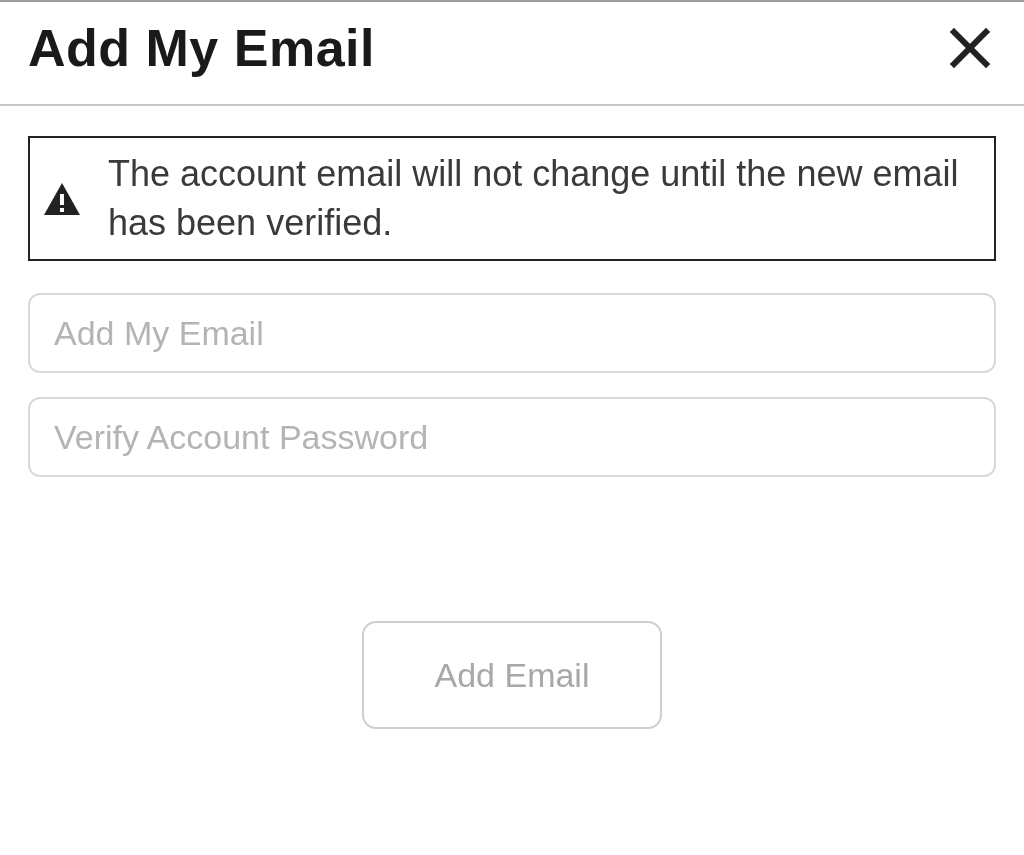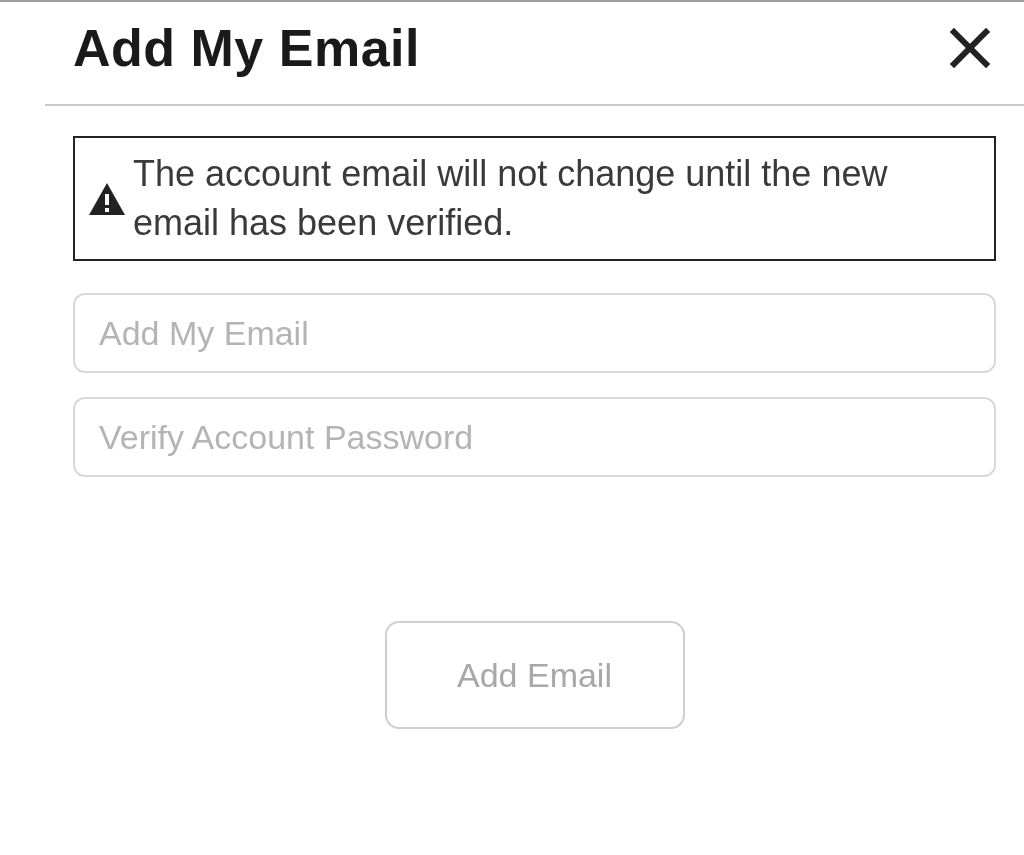--- a/index.html
+++ b/index.html
@@ -19,21 +19,20 @@
     width: 1024px;
     height: 855px;
     background: var(--page-bg);
     font-family: "Helvetica Neue", Helvetica, Arial, sans-serif;
     color: var(--text-dark);
   }
   .page {
     width: 1024px;
     height: 855px;
     border-top: 2px solid #9d9d9d;
-    padding-left: 45px;
   }
   
   .header {
     display: flex;
     align-items: center;
     justify-content: space-between;
     padding: 16px 28px 26px 28px;
     border-bottom: 2px solid var(--rule);
   }
   .title {
@@ -54,21 +53,21 @@
 
   
   .body {
     padding: 30px 28px 0 28px;
   }
 
   
   .warning {
     display: flex;
     align-items: center;
-    gap: 8px;
+    gap: 28px;
     border: 2px solid #222;
     padding: 12px 20px 12px 14px;
     margin-bottom: 32px;
   }
   .warning-icon {
     flex: 0 0 auto;
     width: 36px;
     height: 36px;
     display: flex;
     align-items: center;

